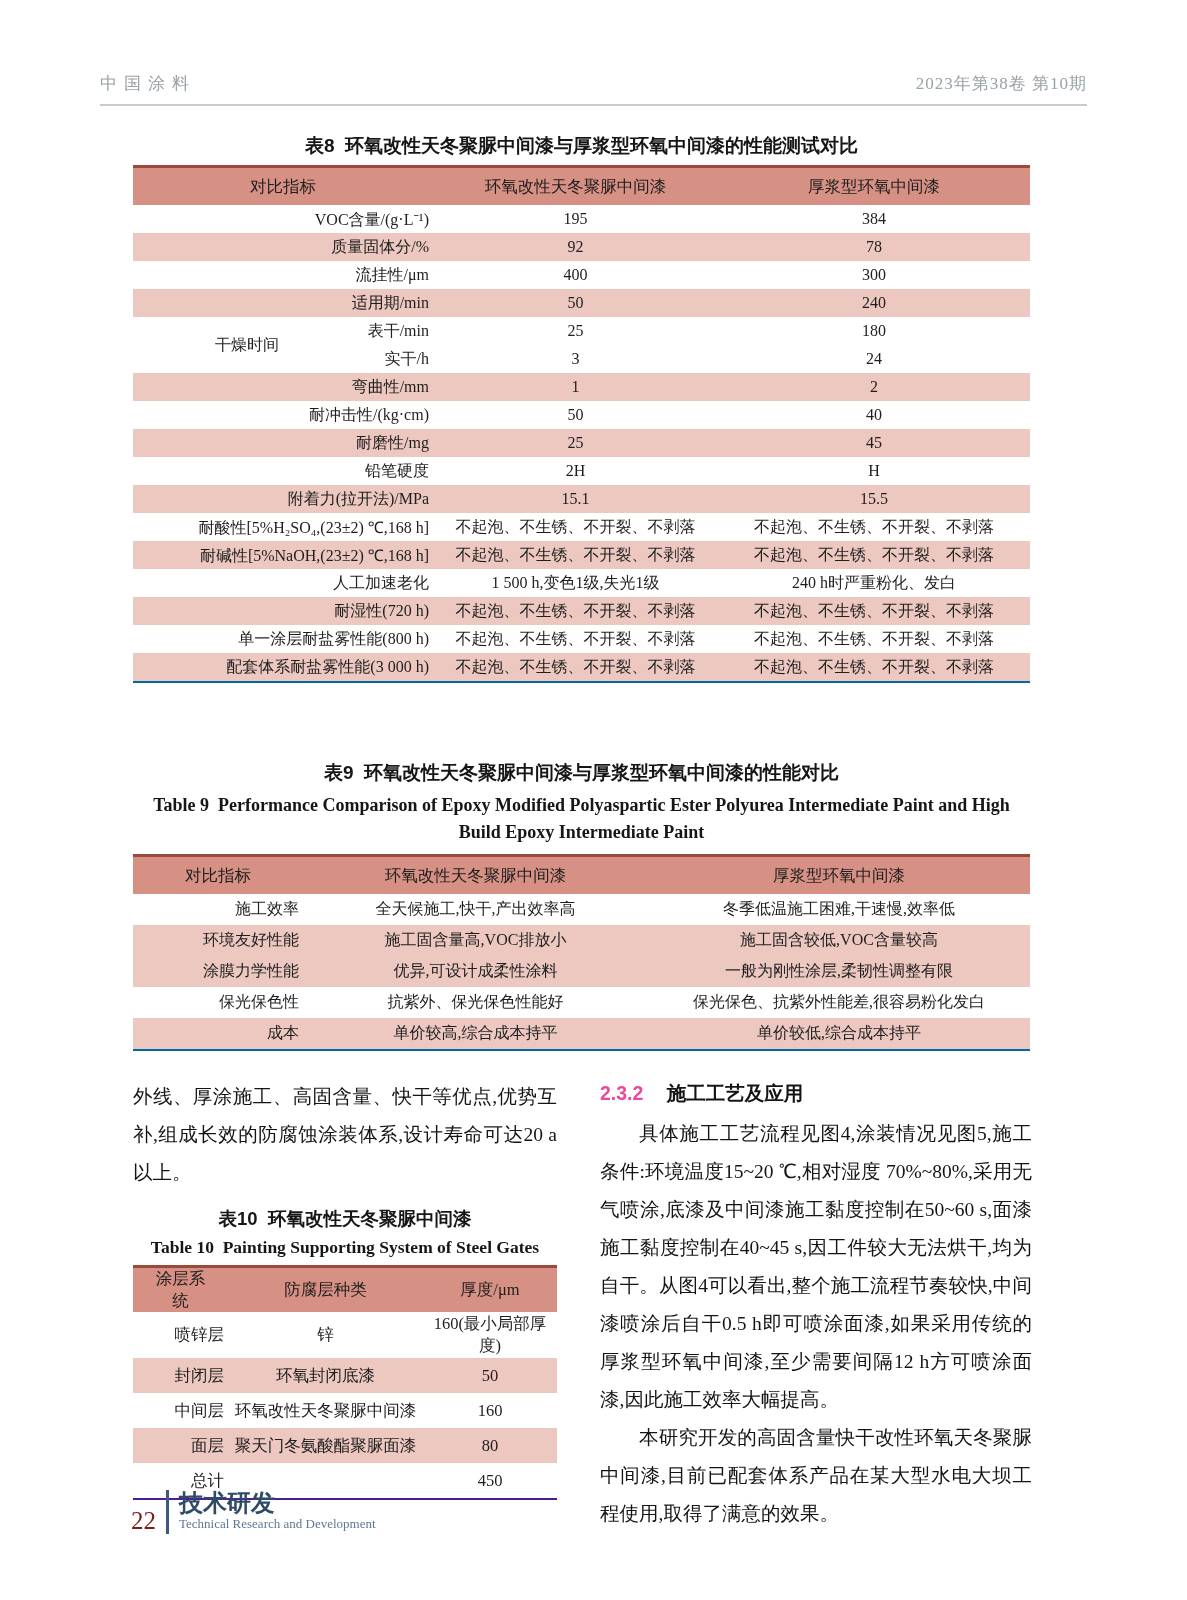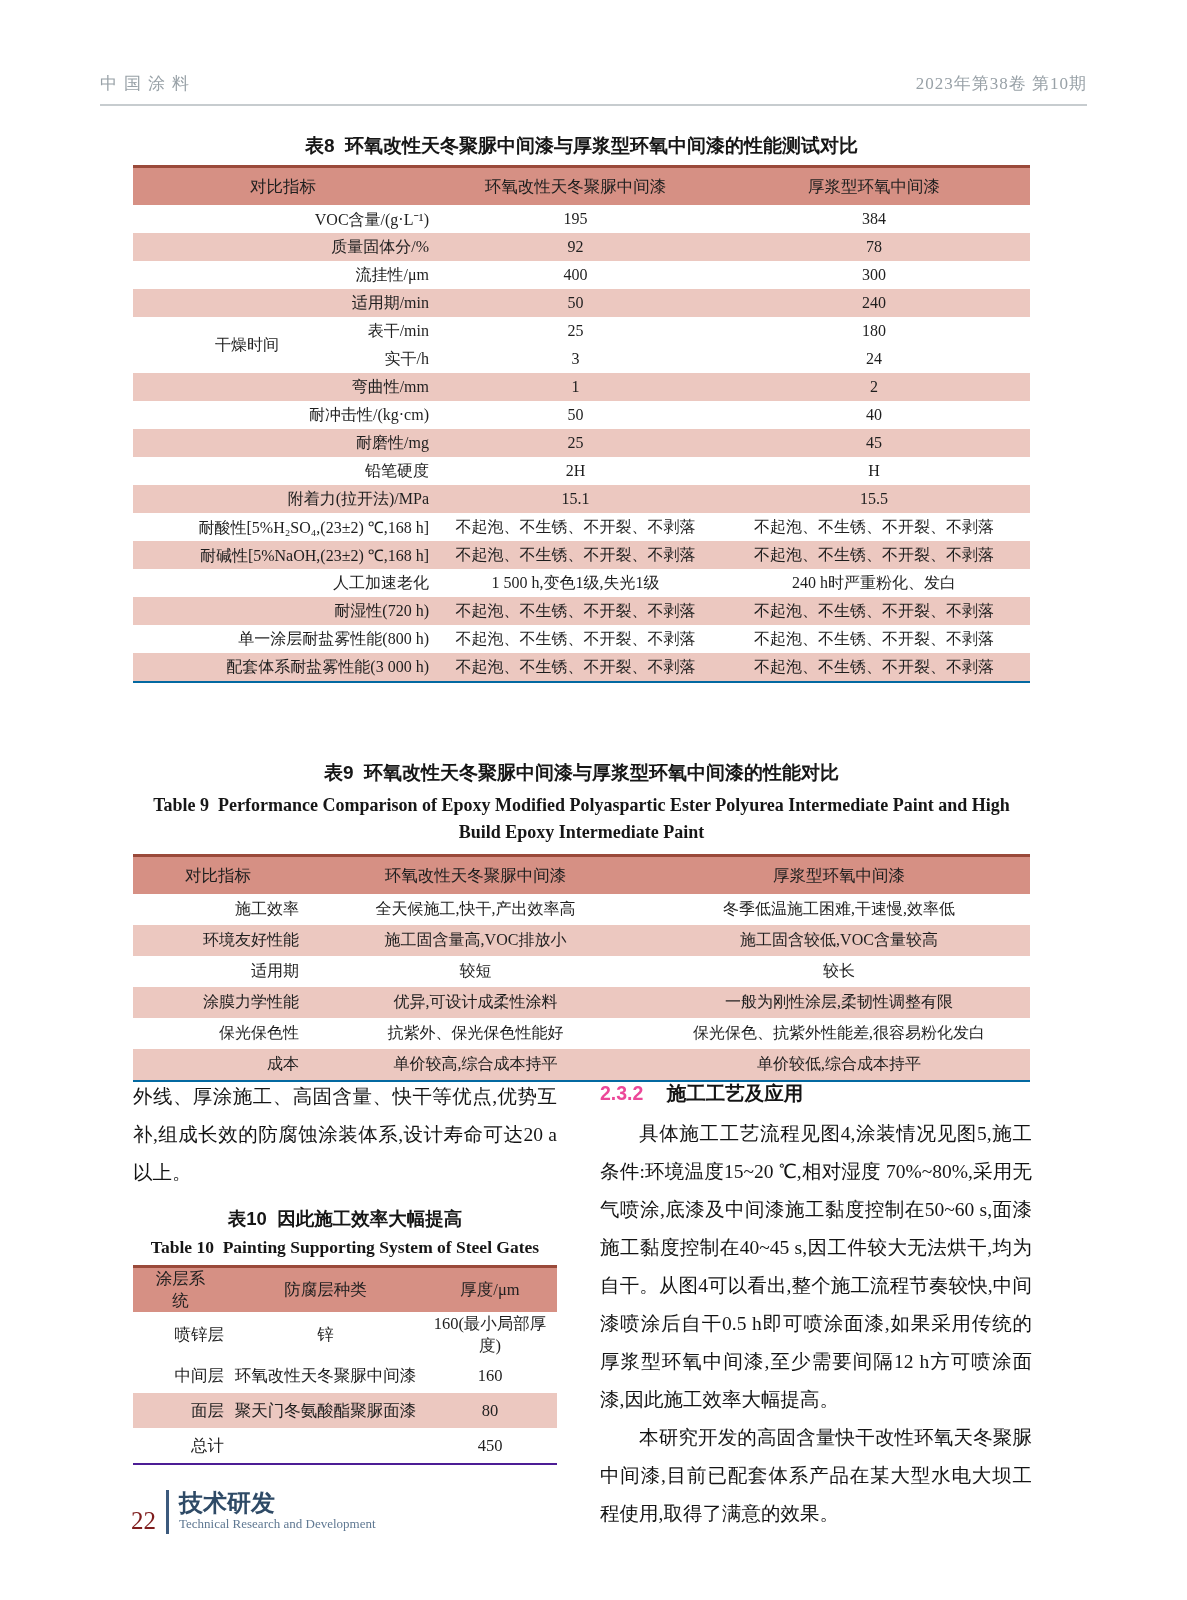--- a/index.html
+++ b/index.html
@@ -204,25 +204,20 @@
           <tr>
             <td class="lbl">施工效率</td>
             <td class="val">全天候施工,快干,产出效率高</td>
             <td class="val">冬季低温施工困难,干速慢,效率低</td>
           </tr>
           <tr class="shade">
             <td class="lbl">环境友好性能</td>
             <td class="val">施工固含量高,VOC排放小</td>
             <td class="val">施工固含较低,VOC含量较高</td>
           </tr>
-          <tr>
-            <td class="lbl">适用期</td>
-            <td class="val">较短</td>
-            <td class="val">较长</td>
-          </tr>
           <tr class="shade">
             <td class="lbl">涂膜力学性能</td>
             <td class="val">优异,可设计成柔性涂料</td>
             <td class="val">一般为刚性涂层,柔韧性调整有限</td>
           </tr>
           <tr>
             <td class="lbl">保光保色性</td>
             <td class="val">抗紫外、保光保色性能好</td>
             <td class="val">保光保色、抗紫外性能差,很容易粉化发白</td>
           </tr>
@@ -231,21 +226,21 @@
             <td class="val">单价较高,综合成本持平</td>
             <td class="val">单价较低,综合成本持平</td>
           </tr>
         </tbody>
     </table>
   </div>
 
   <div class="col-left">
     <p class="body-par">外线、厚涂施工、高固含量、快干等优点,优势互补,组成长效的防腐蚀涂装体系,设计寿命可达20 a以上。</p>
     <div class="t10-titles">
-      <div class="tbl-title-zh">表10  因此施工效率大幅提高</div>
+      <div class="tbl-title-zh">表10  环氧改性天冬聚脲中间漆</div>
       <div class="tbl-title-en">Table 10  Painting Supporting System of Steel Gates</div>
     </div>
     <table class="t10">
       <colgroup>
           <col style="width:95px">
           <col style="width:195px">
           <col style="width:134px">
         </colgroup>
       <thead>
         <tr>
@@ -253,20 +248,25 @@
           <th>防腐层种类</th>
           <th>厚度/μm</th>
         </tr>
       </thead>
       <tbody id="t10-body">
           <tr>
             <td class="lbl">喷锌层</td>
             <td class="val">锌</td>
             <td class="val">160(最小局部厚度)</td>
           </tr>
+          <tr class="shade">
+            <td class="lbl">封闭层</td>
+            <td class="val">环氧封闭底漆</td>
+            <td class="val">50</td>
+          </tr>
           <tr>
             <td class="lbl">中间层</td>
             <td class="val">环氧改性天冬聚脲中间漆</td>
             <td class="val">160</td>
           </tr>
           <tr class="shade">
             <td class="lbl">面层</td>
             <td class="val">聚天门冬氨酸酯聚脲面漆</td>
             <td class="val">80</td>
           </tr>

